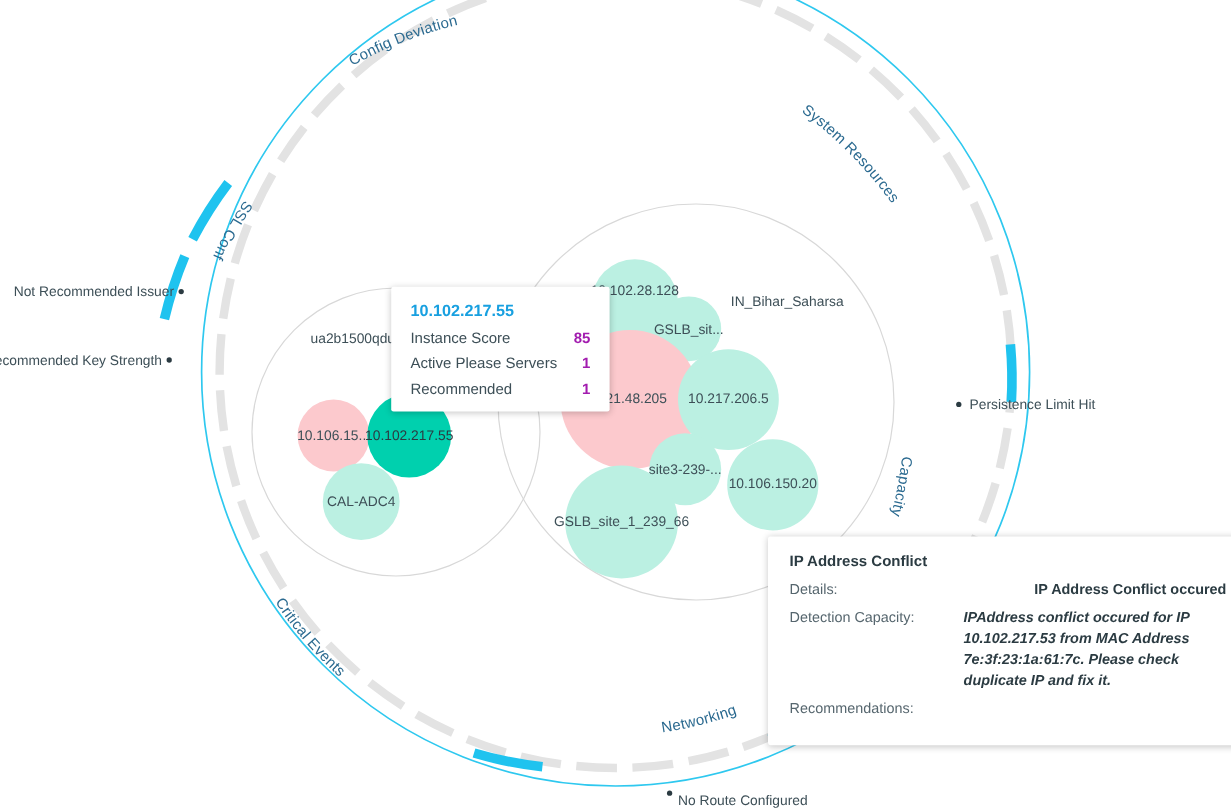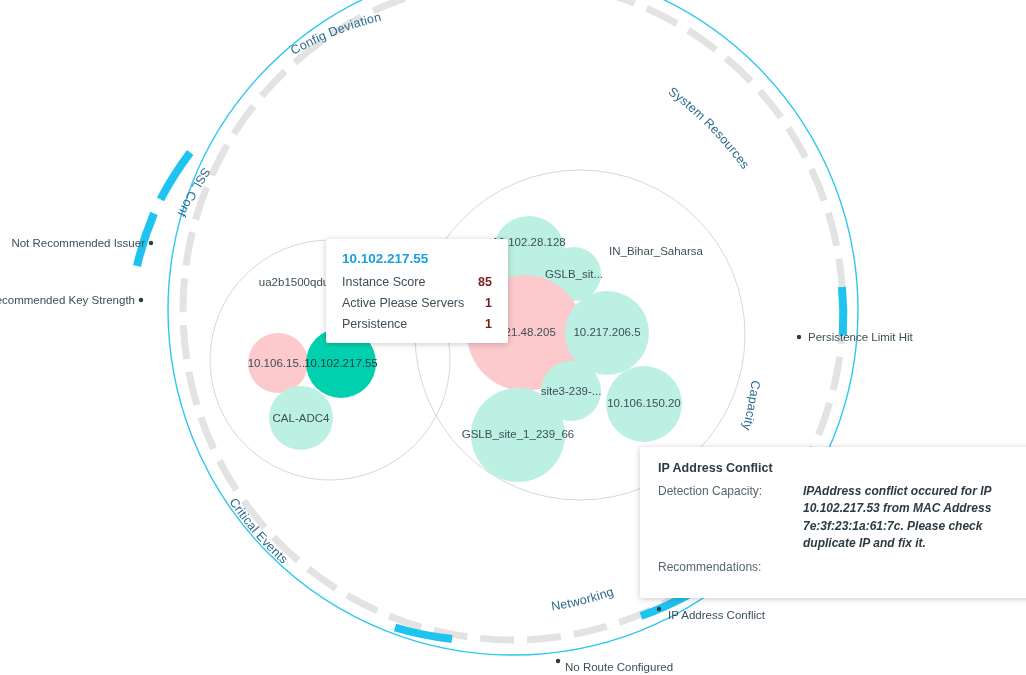--- a/index.html
+++ b/index.html
@@ -54,21 +54,21 @@
     white-space:nowrap;
   }
   #instance-tooltip .tt-row{
     display:flex;justify-content:space-between;align-items:flex-end;
     font-size:12.5px;
     color:#3d4f57;
     margin-bottom:7px;
     white-space:nowrap;
   }
   #instance-tooltip .tt-row:last-child{margin-bottom:0;}
-  #instance-tooltip .tt-val{font-weight:bold;color:#7f1d1d;padding-left:14px;}
+  #instance-tooltip .tt-val{font-weight:bold;color:#a21caf;padding-left:14px;}
 
   
   #issue-tooltip{
     left:640px;top:447px;width:400px;
     padding:14px 18px 16px 18px;
     box-sizing:border-box;
   }
   #issue-tooltip .it-title{
     font-weight:bold;font-size:12.5px;color:#2b3b42;margin-bottom:8px;
   }
@@ -199,28 +199,32 @@
       <span class="tt-key">Instance Score</span>
       <span class="tt-val">85</span>
     </div>
 
     <div class="tt-row">
       <span class="tt-key">Active Please Servers</span>
       <span class="tt-val">1</span>
     </div>
 
     <div class="tt-row">
-      <span class="tt-key">Persistence</span>
+      <span class="tt-key">Recommended</span>
       <span class="tt-val">1</span>
     </div>
   </div>
 
   <div class="tooltip" id="issue-tooltip">
     <div class="it-title">IP Address Conflict</div>
 
+    <div class="it-row">
+      <span class="it-key">Details:</span>
+      <span class="it-val">IP Address Conflict occured</span>
+    </div>
 
     <div class="it-row">
       <span class="it-key">Detection Capacity:</span>
       <span class="it-val left">IPAddress conflict occured for IP 10.102.217.53 from MAC Address 7e:3f:23:1a:61:7c. Please check duplicate IP and fix it.</span>
     </div>
 
     <div class="it-row">
       <span class="it-key">Recommendations:</span>
     </div>
   </div>

